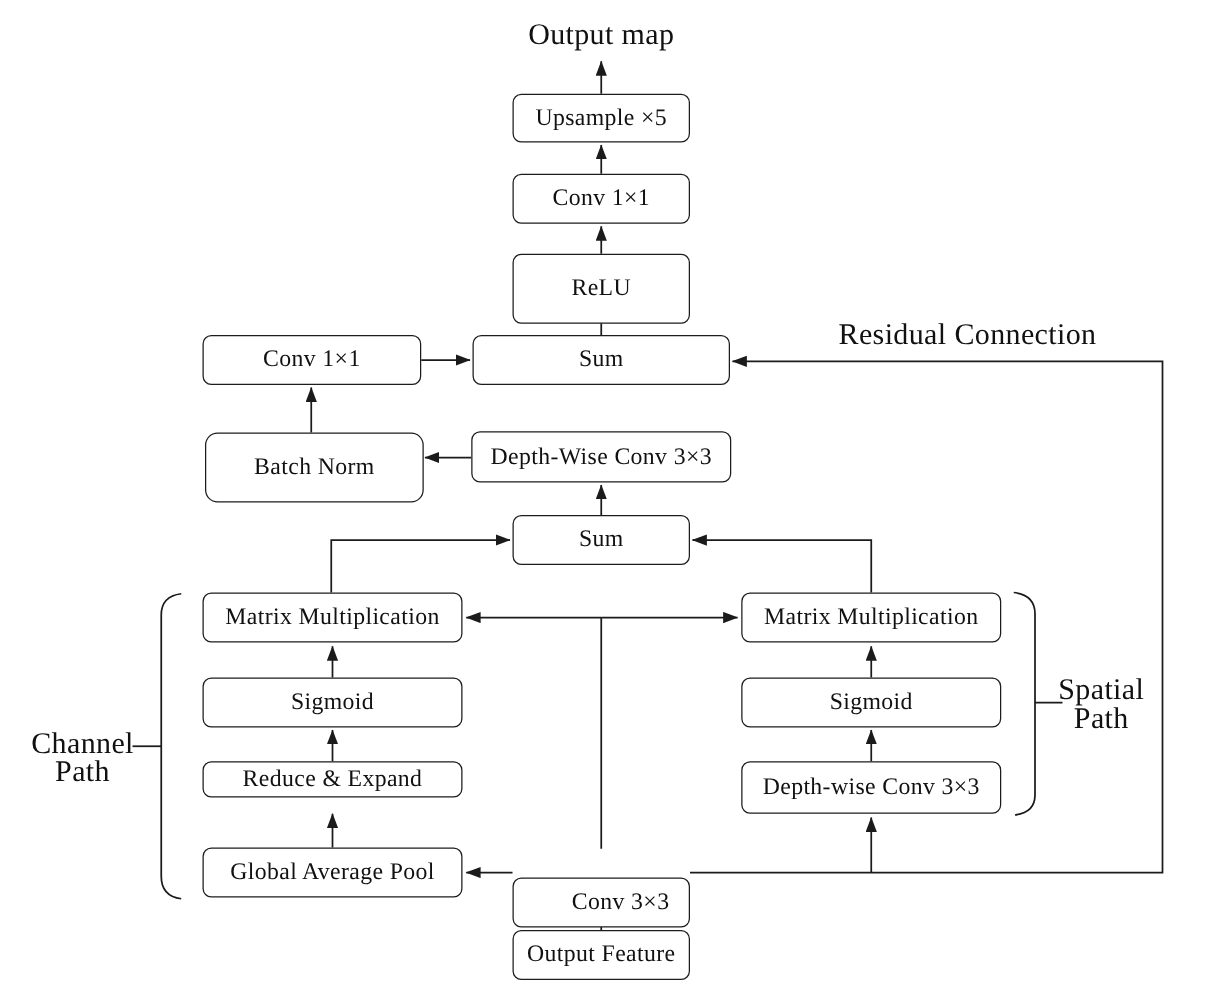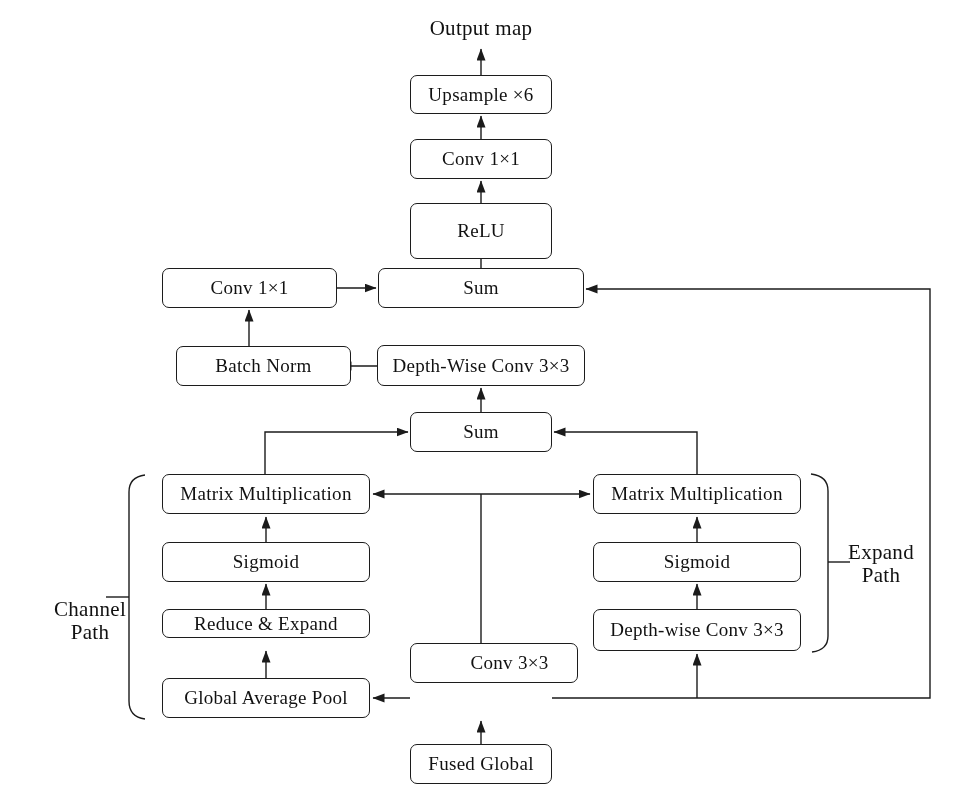--- a/index.html
+++ b/index.html
@@ -20,21 +20,21 @@
     border:1.4px solid #1c1c1c;
     border-radius:7px;
     background:#ffffff;
     display:flex; align-items:center; justify-content:center;
     font-size:19px;
     letter-spacing:0.3px;
     white-space:nowrap;
   }
   .lbl {
     position:absolute;
-    font-size:21px;
+    font-size:24px;
     letter-spacing:0.3px;
     text-align:center;
     line-height:23px;
   }
 </style>
 </head>
 <body>
 
 <div class="canvas">
 
@@ -81,38 +81,39 @@
 
       <path d="M145,475 Q129,477 129,492 L129,701 Q129,717 145,719"></path>
       <path d="M129,597 L106,597"></path>
 
       <path d="M811,474 Q828,476 828,491 L828,636 Q828,650 812,652"></path>
       <path d="M828,562 L850,562"></path>
     </g>
   </svg>
 
   <div class="lbl" style="left:381px; top:17px; width:200px;">Output map</div>
-  <div class="lbl" style="left:10px; top:598px; width:112px;margin-left:24px;">Channel Path</div>
-  <div class="lbl" style="left:834px; top:541px; width:94px;">Expand Path</div>
+  <div class="lbl" style="left:654px; top:257px; width:240px;">Residual Connection</div>
+  <div class="lbl" style="left:10px; top:584px; width:112px;">Channel Path</div>
+  <div class="lbl" style="left:834px; top:541px; width:94px;">Spatial Path</div>
 
-  <div class="node" style="left:410px; top:75px;  width:142px; height:39px;">Upsample ×6</div>
+  <div class="node" style="left:410px; top:75px;  width:142px; height:39px;">Upsample ×5</div>
   <div class="node" style="left:410px; top:139px; width:142px; height:40px;">Conv 1×1</div>
   <div class="node" style="left:410px; top:203px; width:142px; height:56px;">ReLU</div>
   <div class="node" style="left:378px; top:268px; width:206px; height:40px;">Sum</div>
 
   <div class="node" style="left:162px; top:268px; width:175px; height:40px;">Conv 1×1</div>
-  <div class="node" style="left:176px; top:346px; width:175px; height:40px;">Batch Norm</div>
+  <div class="node" style="left:164px; top:346px; width:175px; height:56px;border-radius:10px;">Batch Norm</div>
   <div class="node" style="left:377px; top:345px; width:208px; height:41px;">Depth-Wise Conv 3×3</div>
   <div class="node" style="left:410px; top:412px; width:142px; height:40px;">Sum</div>
 
   <div class="node" style="left:162px; top:474px; width:208px; height:40px;">Matrix Multiplication</div>
   <div class="node" style="left:162px; top:542px; width:208px; height:40px;">Sigmoid</div>
   <div class="node" style="left:162px; top:609px; width:208px; height:29px;">Reduce &amp; Expand</div>
   <div class="node" style="left:162px; top:678px; width:208px; height:40px;text-align:right;">Global Average Pool</div>
 
   <div class="node" style="left:593px; top:474px; width:208px; height:40px;">Matrix Multiplication</div>
   <div class="node" style="left:593px; top:542px; width:208px; height:40px;">Sigmoid</div>
   <div class="node" style="left:593px; top:609px; width:208px; height:42px;">Depth-wise Conv 3×3</div>
 
-  <div class="node" style="left:410px; top:643px; width:168px; height:40px;padding-left:31px;">Conv 3×3</div>
-  <div class="node" style="left:410px; top:744px; width:142px; height:40px;">Fused Global</div>
+  <div class="node" style="left:410px; top:702px; width:142px; height:40px;padding-left:31px;">Conv 3×3</div>
+  <div class="node" style="left:410px; top:744px; width:142px; height:40px;">Output Feature</div>
 
 </div>
 
 </body></html>

